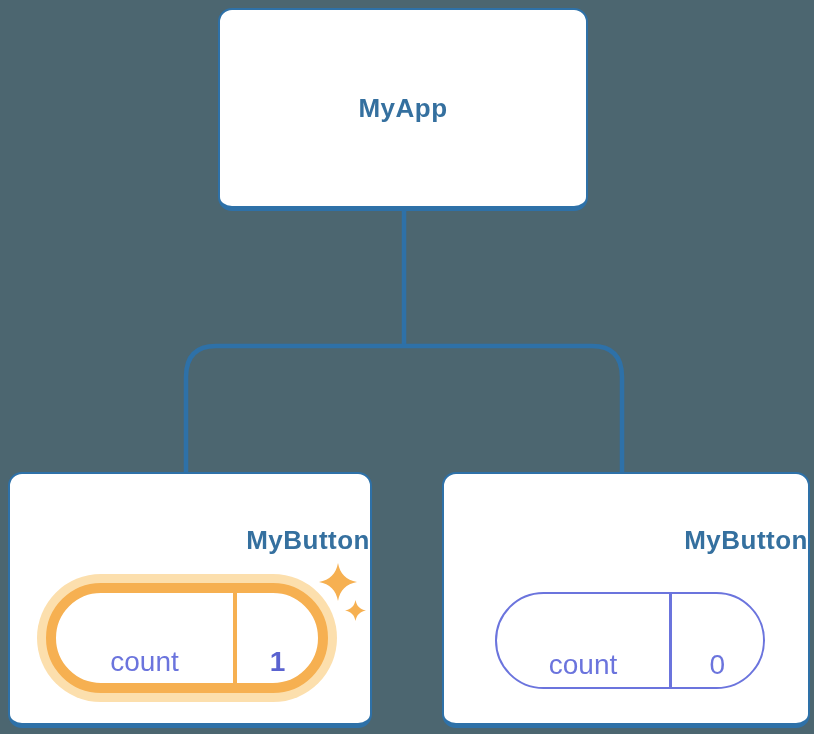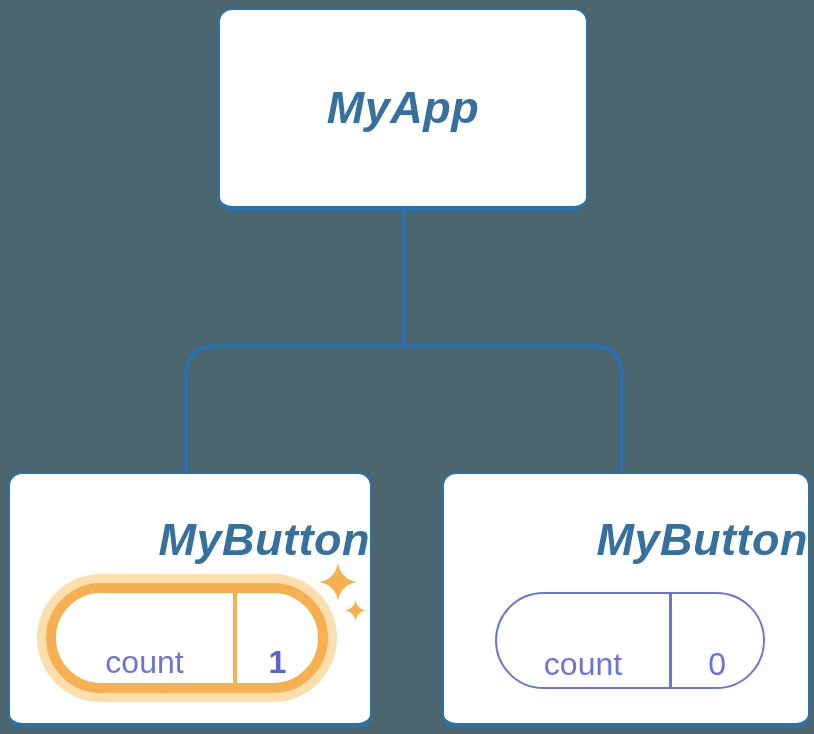--- a/index.html
+++ b/index.html
@@ -33,23 +33,22 @@
   }
   .card-root{
     left:218px;top:8px;width:370px;height:203px;
     display:flex;align-items:center;justify-content:center;
   }
   .card-child{top:472px;height:256px;}
   .card-left{left:8px;width:364px;}
   .card-right{left:442px;width:368px;}
 
   .card-title{
-    font-size:45px;font-weight:700;color:var(--blue-text);
+    font-size:26px;font-weight:700;color:var(--blue-text);
     letter-spacing:0.5px;
-    font-style:italic;
   }
   .child-title{
     position:absolute;top:44px;left:0;width:100%;
     text-align:right;line-height:44px;
   }
 
   .pill-glow{
     position:absolute;left:27px;top:100px;
     padding:9px;border-radius:999px;
     background:var(--orange-glow);
@@ -61,21 +60,21 @@
     width:282px;height:110px;
     border:10px solid var(--orange);
   }
   .pill-normal{
     position:absolute;left:51px;top:118px;
     width:270px;height:97px;
     border:2.5px solid var(--indigo);
   }
   .pill-cell{
     display:flex;align-items:center;justify-content:center;
-    font-size:32px;color:var(--indigo);margin-top:48px;
+    font-size:28px;color:var(--indigo);margin-top:48px;
   }
   .cell-key-hl{width:177px;}
   .cell-val-hl{flex:1;font-weight:700;color:var(--indigo-bold);}
   .cell-key{width:172px;}
   .cell-val{flex:1;}
   .pill-divider{width:4px;background:var(--orange);}
   .pill-divider-normal{width:2.5px;background:var(--indigo);}
 
   .sparkle{position:absolute;color:var(--orange);}
   .sparkle svg{display:block;width:100%;height:100%;fill:currentColor;}

